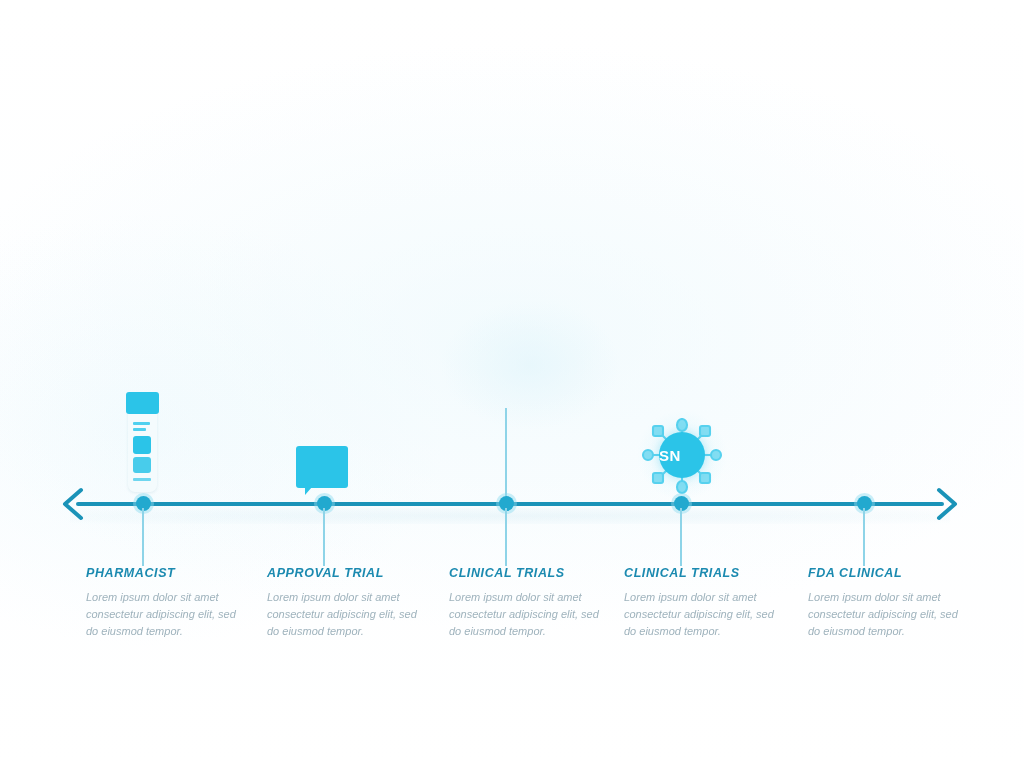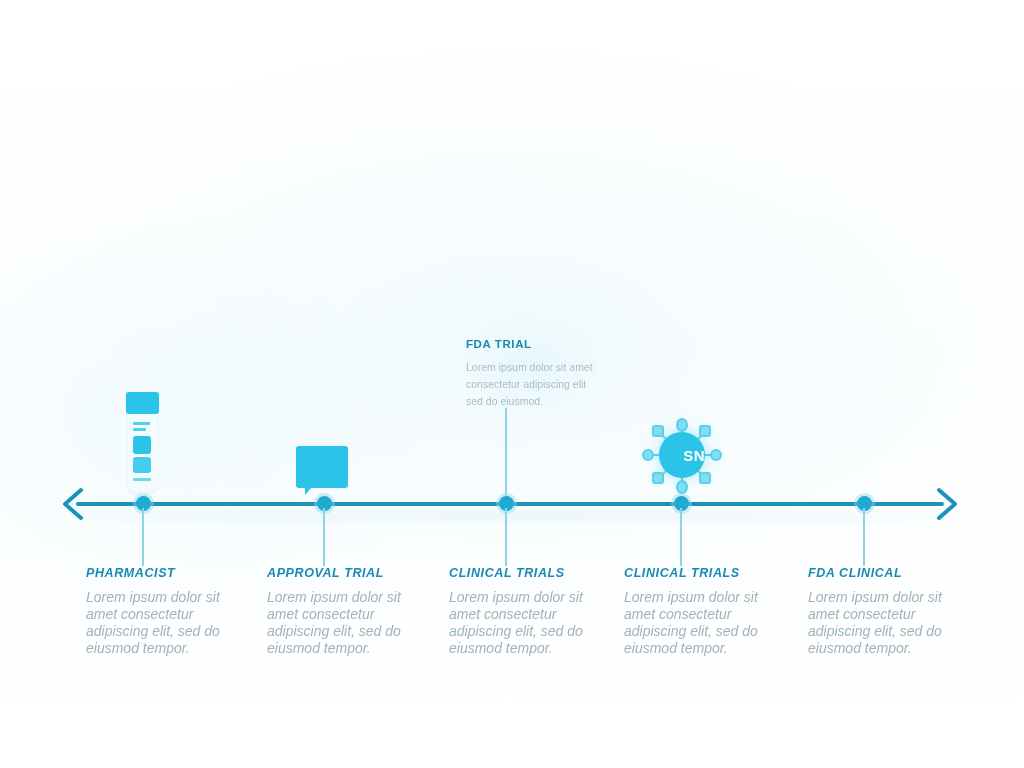--- a/index.html
+++ b/index.html
@@ -80,21 +80,21 @@
   }
   .entry-title {
     font-size: 12.5px;
     font-weight: bold;
     letter-spacing: 0.6px;
     color: #1b8ab0;
     margin: 0 0 9px 0;
     white-space: nowrap;
   }
   .entry-body {
-    font-size: 14px;
+    font-size: 11px;
     line-height: 17px;
     color: #9fb3bd;
     margin: 0;
     filter: blur(0.25px);
   }
 
   
   .callout {
     position: absolute;
     left: 466px;
@@ -220,21 +220,21 @@
     position: absolute;
     left: 26px;
     top: 14px;
     width: 46px;
     height: 46px;
     border-radius: 50%;
     background: #2bc4e8;
     box-shadow: 0 0 10px rgba(90,210,240,0.45);
     display: flex;
     align-items: center;
-    justify-content: flex-end;
+    justify-content: flex-start;
   }
   .virus-core-text {
     color: #ffffff;
     font-size: 15px;
     font-weight: bold;
     letter-spacing: 0.5px;
     filter: blur(0.3px);
   }
   .virus-glow {
     position: absolute;
@@ -301,24 +301,20 @@
         <line x1="49" y1="37" x2="71" y2="59"></line>
         <rect x="67" y="55" width="10" height="10" rx="2"></rect>
       </g>
     </svg>
     <div class="virus-core">
       <span class="virus-core-text">SN</span>
     </div>
   </div>
 
   <div class="callout-glow"></div>
-  <div class="callout">
-    <p class="callout-title">FDA TRIAL</p>
-    <p class="callout-body">Lorem ipsum dolor sit amet consectetur adipiscing elit sed do eiusmod.</p>
-  </div>
   <div class="stem stem-up" style="left:506px; top:408px; height:92px;"></div>
 
   <div class="axis-shadow"></div>
   <div class="axis-line"></div>
 
   <div class="axis-arrow left">
     <svg width="30" height="36" viewBox="0 0 30 36">
       <polyline points="19,4 3,18 19,32" fill="none" stroke="#1a93b8" stroke-width="4" stroke-linecap="round" stroke-linejoin="round"></polyline>
     </svg>
   </div>

